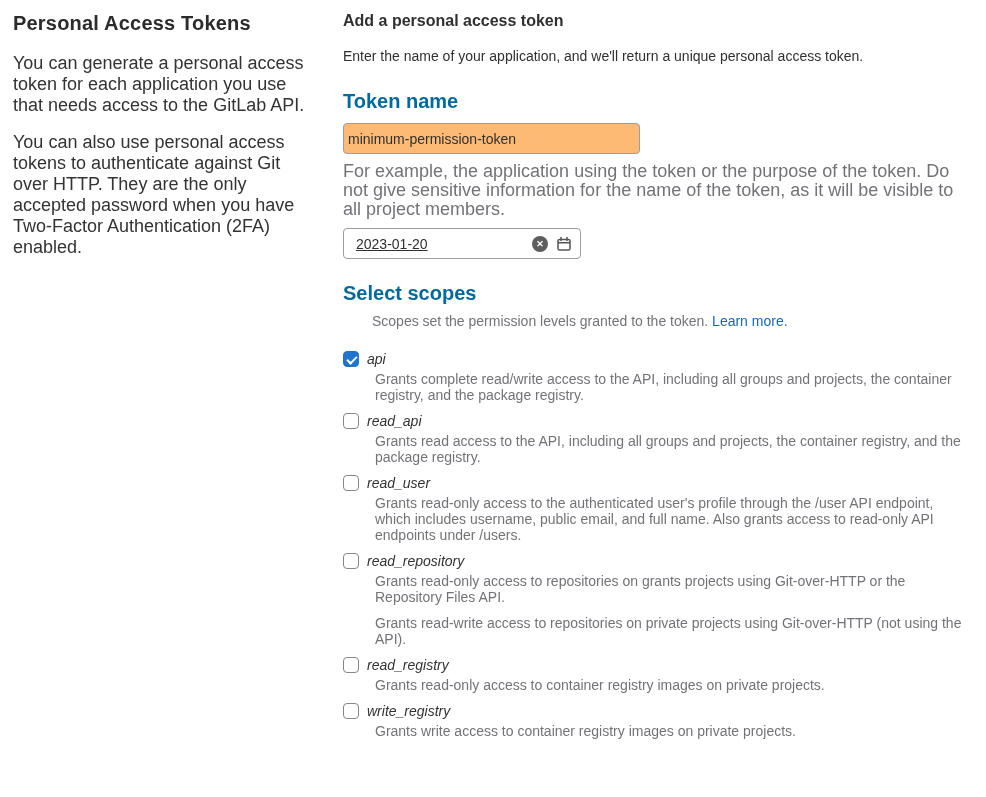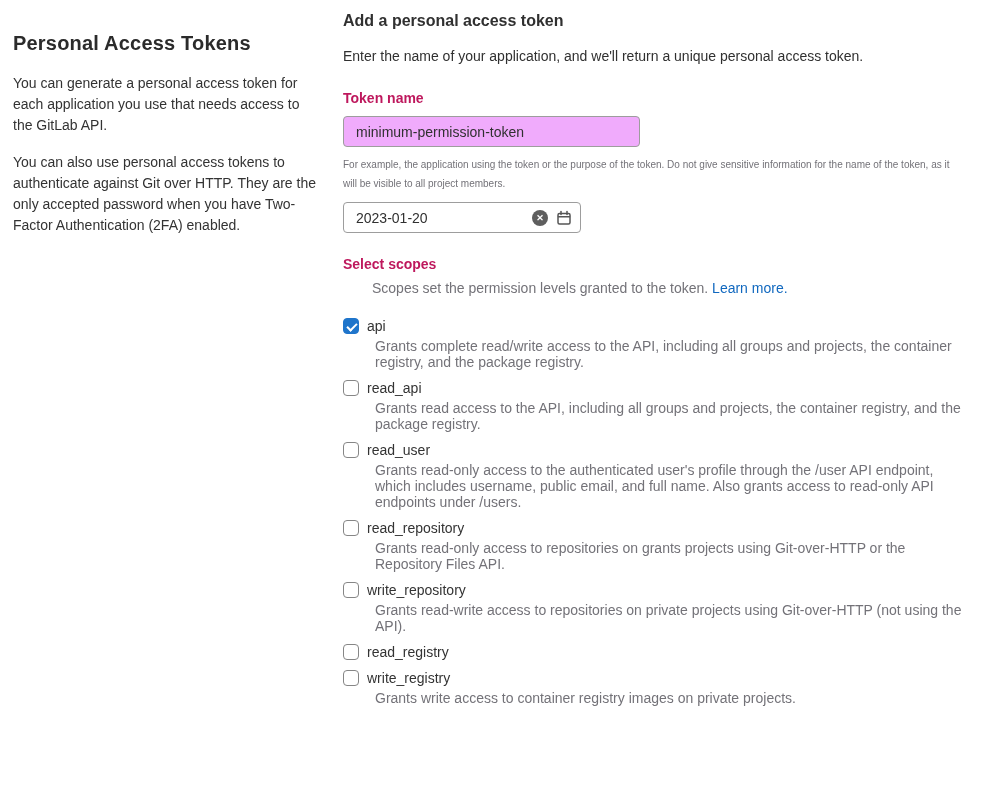--- a/index.html
+++ b/index.html
@@ -11,66 +11,67 @@
     overflow: hidden;
   }
   .layout {
     display: flex;
     padding: 12px 13px 0 13px;
   }
   
   .left-col { width: 317px; flex: 0 0 317px; padding-right: 10px; }
   .page-title {
     font-size: 20px; font-weight: 700; color: #2b2b2b;
-    margin-bottom: 18px; letter-spacing: 0.2px; margin-top: 20px;
+    margin-bottom: 18px; letter-spacing: 0.2px;
   }
   .left-col p {
-    font-size: 14px; line-height: 21px; color: #333333;
+    font-size: 18px; line-height: 21px; color: #333333;
     margin-bottom: 16px;
   }
   
   .right-col { margin-left: 13px; max-width: 622px; flex: 1; }
   .form-heading { font-size: 16px; font-weight: 700; color: #303030; }
   .form-subheading { font-size: 14px; line-height: 21px; margin-top: 16px; color: #303030; }
-  .field-label { font-size: 14px; font-weight: 700; margin-top: 23px; color: #be185d; }
+  .field-label { font-size: 20px; font-weight: 700; margin-top: 23px; color: #0369a1; }
   .text-input {
     display: block; margin-top: 10px;
     width: 297px; height: 31px;
     border: 1px solid #9d9d9d; border-radius: 4px;
-    padding: 0 12px; font-size: 14px; color: #303030;
+    padding: 0 4px; font-size: 14px; color: #303030;
     font-family: "Liberation Sans", sans-serif;
-    background: #f0abfc; outline: none;
+    background: #fdba74; outline: none;
   }
   .field-help {
-    font-size: 10px; line-height: 19px; color: #737278; margin-top: 8px;
+    font-size: 18px; line-height: 19px; color: #737278; margin-top: 8px;
   }
   .date-wrap {
     margin-top: 9px; width: 238px; height: 31px;
     border: 1px solid #9d9d9d; border-radius: 4px;
     display: flex; align-items: center; background: #fff;
     padding: 0 8px 0 12px;
   }
   .date-wrap input {
     border: none; outline: none; flex: 1; min-width: 0;
     font-size: 14px; color: #303030;
     font-family: "Liberation Sans", sans-serif;
+    text-decoration: underline;
   }
   .clear-btn {
     width: 16px; height: 16px; border-radius: 50%;
     background: #5e5e5e; color: #ffffff;
     font-size: 9px; font-weight: 700; line-height: 16px;
     text-align: center; cursor: pointer; flex: 0 0 16px;
     user-select: none;
   }
   .cal-btn { margin-left: 8px; display: flex; align-items: center; cursor: pointer; }
   .scopes-help { font-size: 14px; line-height: 21px; color: #737278; margin-top: 6px; margin-left: 29px; }
   .scopes-help a { color: #1068bf; text-decoration: none; }
   .scope-list { margin-top: 19px; }
   .scope-row { margin-bottom: 10px; }
-  .scope-top { display: flex; align-items: center; }
+  .scope-top { display: flex; align-items: center; font-style: italic; }
   .checkbox {
     width: 16px; height: 16px; flex: 0 0 16px;
     border: 1px solid #868686; border-radius: 4px;
     background: #ffffff; position: relative; cursor: pointer;
   }
   .checkbox.checked { background: #1f75cb; border-color: #1f75cb; }
   .checkbox.checked::after {
     content: ""; position: absolute; left: 3px; top: 3.5px;
     width: 8px; height: 4px;
     border-left: 2px solid #ffffff; border-bottom: 2px solid #ffffff;
@@ -144,32 +145,29 @@
 
   <div class="scope-row">
     <div class="scope-top">
       <span class="checkbox"></span>
       <span class="scope-label">read_repository</span>
     </div>
     <div class="scope-desc">Grants read-only access to repositories on grants projects using Git-over-HTTP or the Repository Files API.</div>
   </div>
 
   <div class="scope-row">
-    <div class="scope-top">
-      <span class="checkbox"></span>
-      <span class="scope-label">write_repository</span>
-    </div>
     <div class="scope-desc">Grants read-write access to repositories on private projects using Git-over-HTTP (not using the API).</div>
   </div>
 
   <div class="scope-row">
     <div class="scope-top">
       <span class="checkbox"></span>
       <span class="scope-label">read_registry</span>
     </div>
+    <div class="scope-desc">Grants read-only access to container registry images on private projects.</div>
   </div>
 
   <div class="scope-row">
     <div class="scope-top">
       <span class="checkbox"></span>
       <span class="scope-label">write_registry</span>
     </div>
     <div class="scope-desc">Grants write access to container registry images on private projects.</div>
   </div>
 </div>

